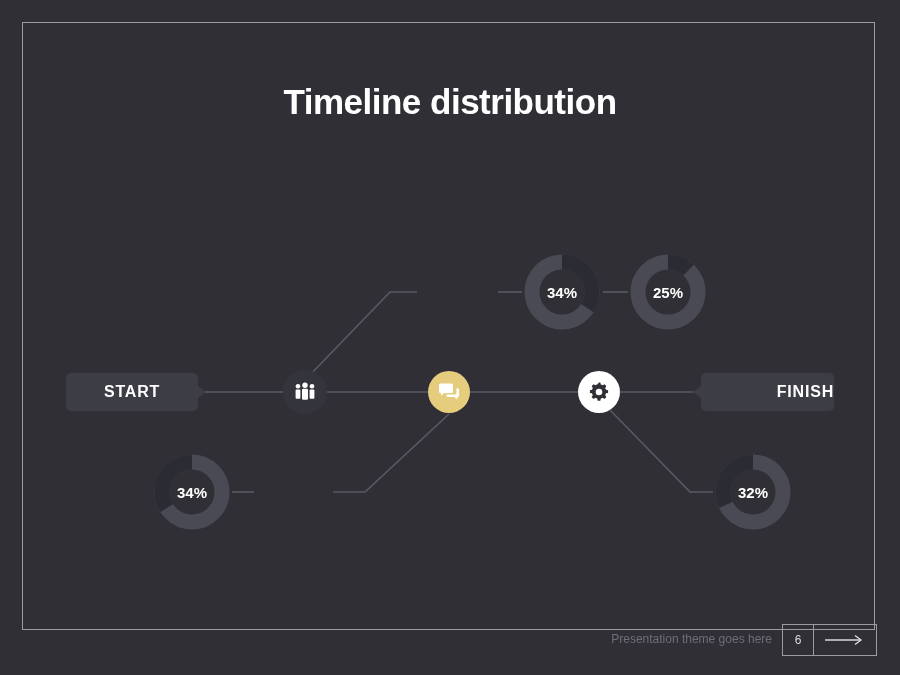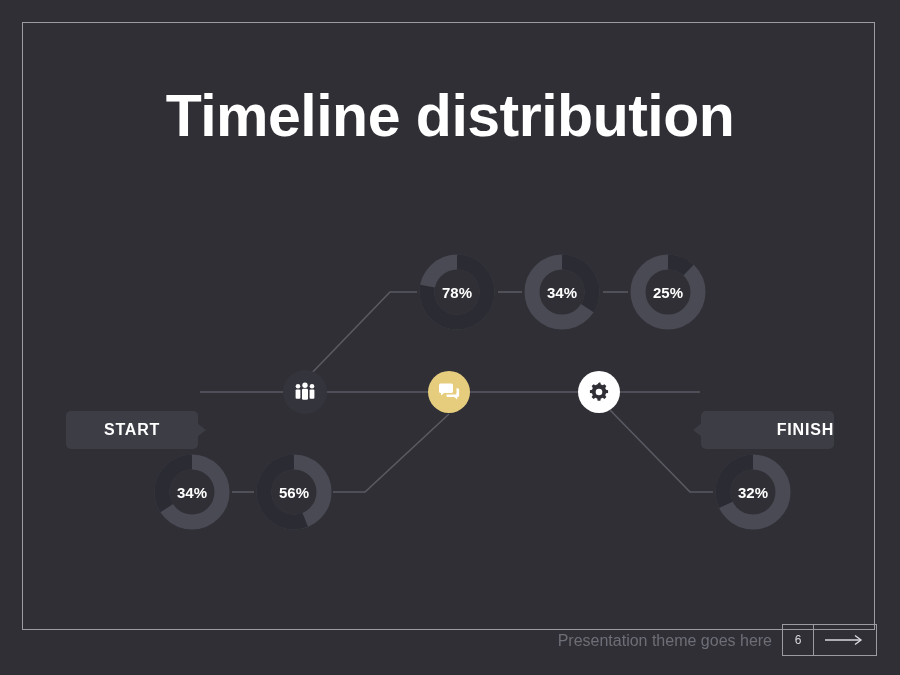--- a/index.html
+++ b/index.html
@@ -27,21 +27,21 @@
     box-sizing: border-box;
     pointer-events: none;
   }
   #title {
     position: absolute;
     left: 0;
     top: 82px;
     width: 900px;
     text-align: center;
     color: #ffffff;
-    font-size: 59px;
+    font-size: 35px;
     font-weight: bold;
     letter-spacing: -0.5px;
   }
   
   #diagram {
     position: absolute;
     left: 0;
     top: 0;
     width: 900px;
     height: 675px;
@@ -57,21 +57,20 @@
     height: 38px;
     background: #3d3d45;
     border-radius: 5px;
     color: #ffffff;
     font-size: 16px;
     font-weight: bold;
     letter-spacing: 0.8px;
     display: flex;
     align-items: center;
     justify-content: center;
-    margin-top: 38px;
   }
   .pill-nub {
     position: absolute;
     top: 50%;
     width: 0;
     height: 0;
     border-top: 7px solid transparent;
     border-bottom: 7px solid transparent;
     margin-top: -7px;
   }
@@ -117,21 +116,21 @@
     color: #ffffff;
     font-size: 15px;
     font-weight: bold;
   }
   
   #footer-text {
     position: absolute;
     right: 128px;
     top: 632px;
     color: #6e6e78;
-    font-size: 16px;
+    font-size: 12px;
     text-align: right;
   }
   #page-box {
     position: absolute;
     left: 782px;
     top: 624px;
     width: 32px;
     height: 32px;
     border: 1px solid #9b9ba2;
     box-sizing: border-box;
@@ -218,27 +217,20 @@
       </svg>
     </div>
 
     <div class="node node-white" style="left:578px; top:371px; width:42px; height:42px;">
       <svg width="22" height="22" viewBox="0 0 24 24">
         <path fill="#2f2f35" d="M12 1.6 l1.5 0 0.45 2.3 a8.3 8.3 0 0 1 2.05 0.85 l1.95 -1.3 1.06 1.06 1.06 1.06 -1.3 1.95 a8.3 8.3 0 0 1 0.85 2.05 l2.3 0.45 0 1.5 0 1.5 -2.3 0.45 a8.3 8.3 0 0 1 -0.85 2.05 l1.3 1.95 -1.06 1.06 -1.06 1.06 -1.95 -1.3 a8.3 8.3 0 0 1 -2.05 0.85 l-0.45 2.3 -1.5 0 -1.5 0 -0.45 -2.3 a8.3 8.3 0 0 1 -2.05 -0.85 l-1.95 1.3 -1.06 -1.06 -1.06 -1.06 1.3 -1.95 a8.3 8.3 0 0 1 -0.85 -2.05 l-2.3 -0.45 0 -1.5 0 -1.5 2.3 -0.45 a8.3 8.3 0 0 1 0.85 -2.05 l-1.3 -1.95 1.06 -1.06 1.06 -1.06 1.95 1.3 a8.3 8.3 0 0 1 2.05 -0.85 Z"></path>
         <circle cx="12" cy="12" r="3.6" fill="#ffffff"></circle>
       </svg>
     </div>
 
-    <div class="donut" style="left:417px; top:252px;">
-      <svg width="80" height="80" viewBox="0 0 80 80">
-        <circle cx="40" cy="40" r="30" fill="none" stroke="#4a4a55" stroke-width="15"></circle>
-        <circle class="donut-arc" cx="40" cy="40" r="30" fill="none" stroke="#2b2b33" stroke-width="15" transform="rotate(-90 40 40)" stroke-dasharray="147.0265361880023 188.49555921538757"></circle>
-      </svg>
-      <div class="donut-label">78%</div>
-    </div>
 
     <div class="donut" style="left:522px; top:252px;">
       <svg width="80" height="80" viewBox="0 0 80 80">
         <circle cx="40" cy="40" r="30" fill="none" stroke="#4a4a55" stroke-width="15"></circle>
         <circle class="donut-arc" cx="40" cy="40" r="30" fill="none" stroke="#2b2b33" stroke-width="15" transform="rotate(-90 40 40)" stroke-dasharray="64.08849013323177 188.49555921538757"></circle>
       </svg>
       <div class="donut-label">34%</div>
     </div>
 
     <div class="donut" style="left:628px; top:252px;">
@@ -250,27 +242,20 @@
     </div>
 
     <div class="donut" style="left:152px; top:452px;">
       <svg width="80" height="80" viewBox="0 0 80 80">
         <circle cx="40" cy="40" r="30" fill="none" stroke="#4a4a55" stroke-width="15"></circle>
         <circle class="donut-arc" cx="40" cy="40" r="30" fill="none" stroke="#2b2b33" stroke-width="15" transform="rotate(-90 40 40) scale(1,-1) translate(0,-80)" stroke-dasharray="64.08849013323177 188.49555921538757"></circle>
       </svg>
       <div class="donut-label">34%</div>
     </div>
 
-    <div class="donut" style="left:254px; top:452px;">
-      <svg width="80" height="80" viewBox="0 0 80 80">
-        <circle cx="40" cy="40" r="30" fill="none" stroke="#4a4a55" stroke-width="15"></circle>
-        <circle class="donut-arc" cx="40" cy="40" r="30" fill="none" stroke="#2b2b33" stroke-width="15" transform="rotate(-90 40 40) scale(1,-1) translate(0,-80)" stroke-dasharray="105.55751316061703 188.49555921538757"></circle>
-      </svg>
-      <div class="donut-label">56%</div>
-    </div>
 
     <div class="donut" style="left:713px; top:452px;">
       <svg width="80" height="80" viewBox="0 0 80 80">
         <circle cx="40" cy="40" r="30" fill="none" stroke="#4a4a55" stroke-width="15"></circle>
         <circle class="donut-arc" cx="40" cy="40" r="30" fill="none" stroke="#2b2b33" stroke-width="15" transform="rotate(-90 40 40) scale(1,-1) translate(0,-80)" stroke-dasharray="60.31857894892402 188.49555921538757"></circle>
       </svg>
       <div class="donut-label">32%</div>
     </div>
 
   </div>

